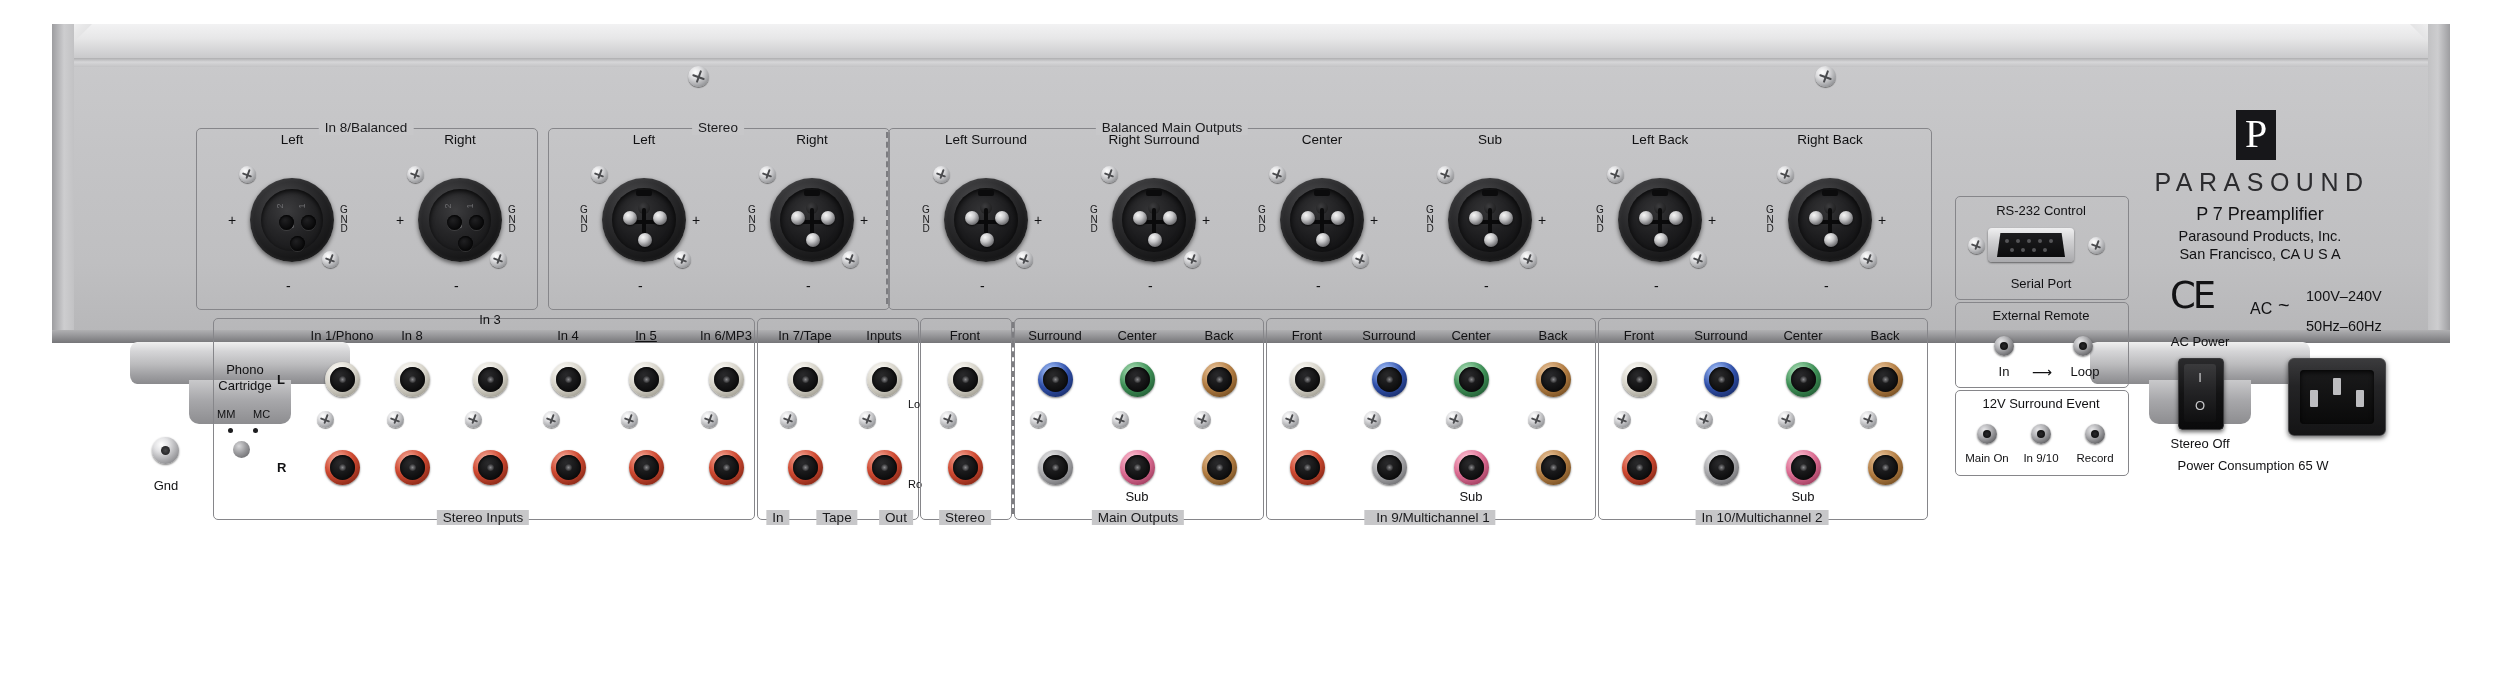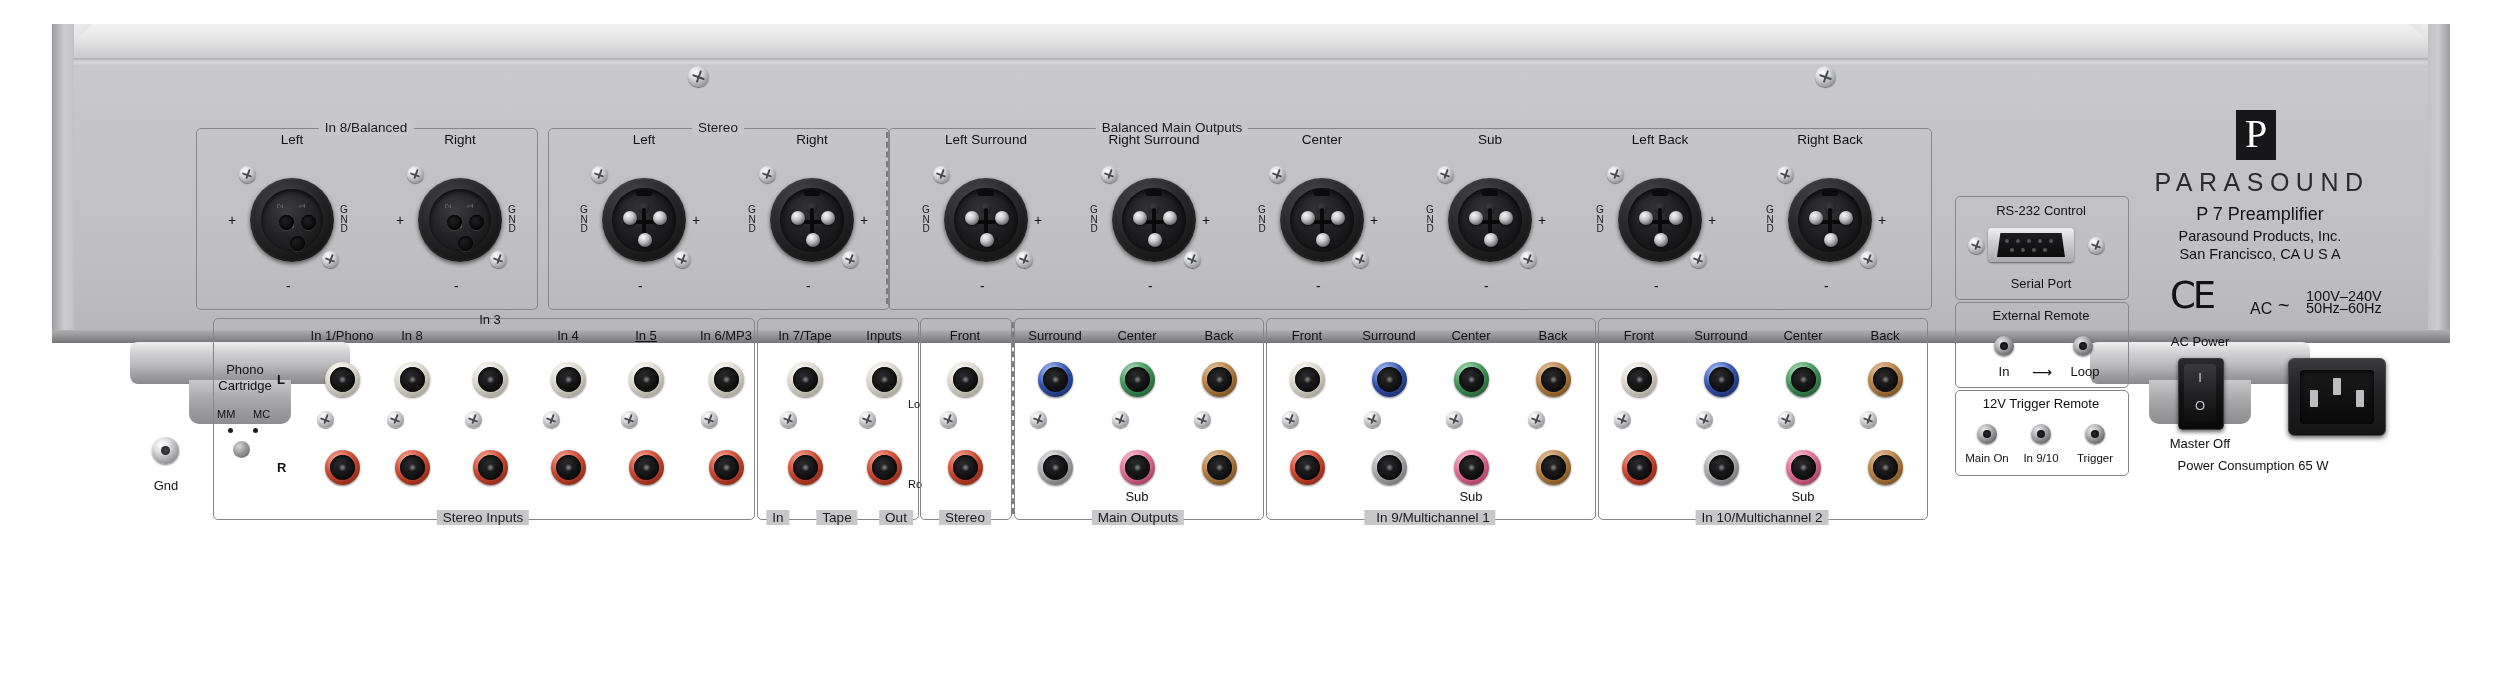--- a/index.html
+++ b/index.html
@@ -653,50 +653,50 @@
 
   <div class="grp" style="left:1955px;top:302px;width:172px;height:84px;"></div>
   <div class="label c" style="left:2041px;top:308px;text-align:center;">External Remote</div>
   <div class="minijack" style="left:1994px;top:336px;"></div>
   <div class="minijack" style="left:2073px;top:336px;"></div>
   <div class="label c" style="left:2004px;top:364px;">In</div>
   <div class="label c" style="left:2042px;top:364px;font-size:14px;">⟶</div>
   <div class="label c" style="left:2085px;top:364px;">Loop</div>
 
   <div class="grp" style="left:1955px;top:390px;width:172px;height:84px;"></div>
-  <div class="label c" style="left:2041px;top:396px;">12V Trigger Remote</div>
+  <div class="label c" style="left:2041px;top:396px;">12V Surround Event</div>
   <div class="minijack" style="left:1977px;top:424px;"></div>
   <div class="minijack" style="left:2031px;top:424px;"></div>
   <div class="minijack" style="left:2085px;top:424px;"></div>
   <div class="label c" style="left:1987px;top:452px;font-size:11.5px;">Main On</div>
   <div class="label c" style="left:2041px;top:452px;font-size:11.5px;">In 9/10</div>
-  <div class="label c" style="left:2095px;top:452px;font-size:11.5px;">Trigger</div>
+  <div class="label c" style="left:2095px;top:452px;font-size:11.5px;">Record</div>
 
   <div class="logo-box" style="left:2236px;top:110px;">
     <div class="p">P</div>
   </div>
   <div class="brand" style="left:2262px;top:168px;">PARASOUND</div>
   <div class="model" style="left:2260px;top:204px;">P 7  Preamplifier</div>
   <div class="addr" style="left:2260px;top:228px;">Parasound Products, Inc.</div>
   <div class="addr" style="left:2260px;top:246px;">San Francisco, CA  U S A</div>
 
   <div class="ce" style="left:2170px;top:274px;">CE</div>
   <div class="label" style="left:2250px;top:300px;font-size:16px;">AC</div>
   <div class="label" style="left:2278px;top:294px;font-size:20px;">~</div>
   <div class="ac-spec" style="left:2306px;top:288px;">100V–240V</div>
-  <div class="ac-spec" style="left:2306px;top:300px;">50Hz–60Hz</div>
+  <div class="ac-spec" style="left:2306px;top:318px;">50Hz–60Hz</div>
 
   <div class="label c" style="left:2200px;top:334px;">AC Power</div>
   <div class="rocker" style="left:2178px;top:358px;">
     <div class="face">
       <div class="mark" style="top:6px;">I</div>
       <div class="mark" style="top:34px;">O</div>
     </div>
   </div>
-  <div class="label c" style="left:2200px;top:436px;">Master Off</div>
+  <div class="label c" style="left:2200px;top:436px;">Stereo Off</div>
 
   <div class="iec" style="left:2288px;top:358px;">
     <div class="slot">
       <div class="blade" style="left:10px;top:20px;"></div>
       <div class="blade" style="left:56px;top:20px;"></div>
       <div class="blade" style="left:33px;top:8px;"></div>
     </div>
   </div>
   <div class="label c" style="left:2253px;top:458px;">Power Consumption  65 W</div>
 

